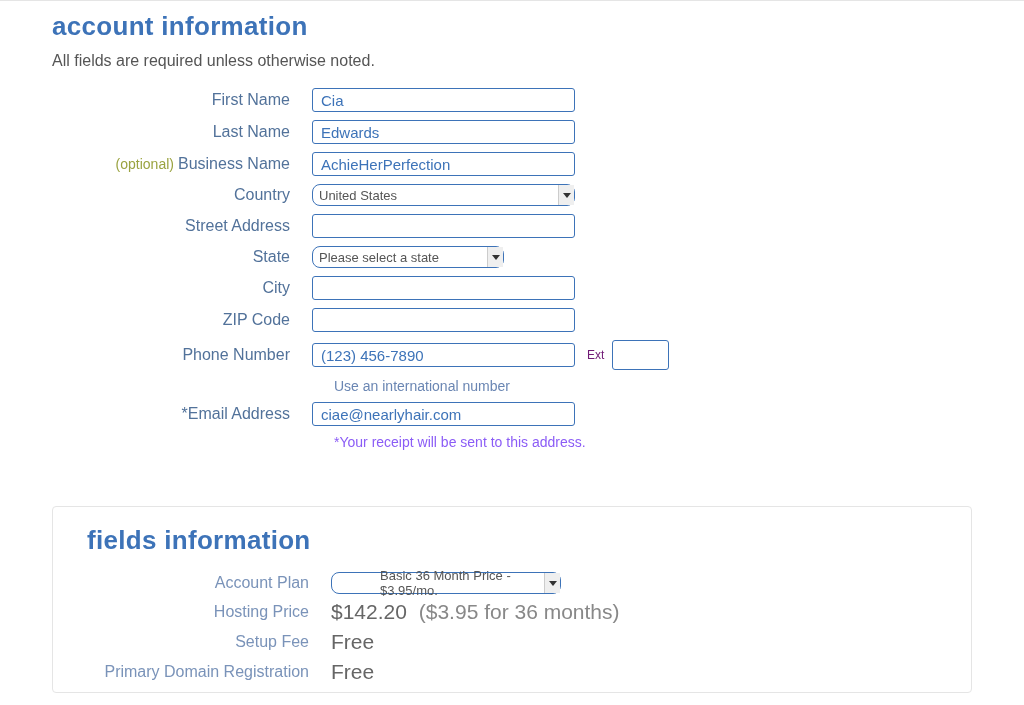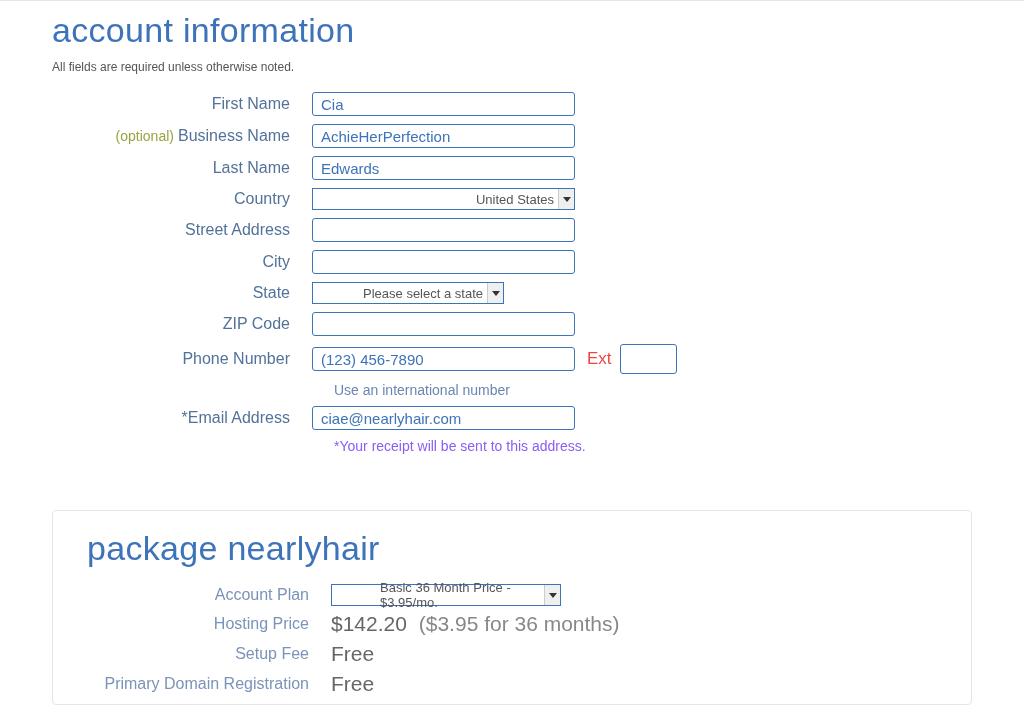--- a/index.html
+++ b/index.html
@@ -13,29 +13,29 @@
     .page {
       width: 1024px;
       border-top: 1px solid #e5e5e5;
       padding: 0 0 4px 0;
     }
     .section {
       background: #fff;
       padding: 10px 52px 0 52px;
     }
     .section-title {
-      font-size: 34px;
-      font-weight: 400;
+      font-size: 26px;
+      font-weight: 700;
       color: #3d73b8;
       font-family: "Helvetica Neue", Arial, sans-serif;
       letter-spacing: 0.3px;
       margin: 0 0 10px 0;
     }
     .section-sub {
-      font-size: 12px;
+      font-size: 16px;
       color: #555;
       margin-bottom: 18px;
     }
     .form-row {
       display: flex;
       align-items: center;
       margin-bottom: 8px;
     }
     .label {
       width: 260px;
@@ -60,27 +60,26 @@
       color: #3d73b8;
       outline: none;
     }
     .text-input::placeholder { color: #6a86b3; }
     .select-fake {
       position: relative;
       display: inline-flex;
       align-items: center;
       height: 22px;
       border: 1px solid #3d73b8;
-      border-radius: 0;
+      border-radius: 8px;
       font-size: 13px;
       color: #555;
       background: #fff;
       padding: 2px 20px 2px 6px;
       cursor: pointer;
-      justify-content: flex-end;
     }
     .select-fake.wide { width: 263px; }
     .select-fake.mid { width: 192px; }
     .select-fake .arrow {
       position: absolute;
       right: 0;
       top: 0;
       bottom: 0;
       width: 16px;
       background: #efefef;
@@ -90,23 +89,23 @@
       justify-content: center;
     }
     .select-fake .arrow::after {
       content: "";
       width: 0; height: 0;
       border-left: 4px solid transparent;
       border-right: 4px solid transparent;
       border-top: 5px solid #333;
     }
     .ext-label {
-      color: #ef4444;
+      color: #701a75;
       margin: 0 8px 0 12px;
-      font-size: 17px;
+      font-size: 12px;
     }
     .ext-input {
       width: 57px;
       height: 30px;
       border: 1px solid #3d73b8;
       border-radius: 3px;
       padding: 4px;
       font-size: 14px;
       color: #3d73b8;
       outline: none;
@@ -166,32 +165,32 @@
     <div class="section-sub">All fields are required unless otherwise noted.</div>
 
     <div class="form-row">
       <div class="label">First Name</div>
       <div class="control">
         <input class="text-input" type="text" value="Cia" style="">
       </div>
     </div>
 
     <div class="form-row">
+      <div class="label">Last Name</div>
+      <div class="control">
+        <input class="text-input" type="text" value="Edwards" style="">
+      </div>
+    </div>
+
+    <div class="form-row">
       <div class="label">
         <span class="optional">(optional)</span><span>Business Name</span>
       </div>
       <div class="control">
         <input class="text-input" type="text" value="AchieHerPerfection" style="">
-      </div>
-    </div>
-
-    <div class="form-row">
-      <div class="label">Last Name</div>
-      <div class="control">
-        <input class="text-input" type="text" value="Edwards" style="">
       </div>
     </div>
 
     <div class="form-row">
       <div class="label">Country</div>
       <div class="control">
         <div class="select-fake wide">
           <span>United States</span>
           <span class="arrow"></span>
         </div>
@@ -199,37 +198,37 @@
     </div>
 
     <div class="form-row">
       <div class="label">Street Address</div>
       <div class="control">
         <input class="text-input" type="text" value="" style="">
       </div>
     </div>
 
     <div class="form-row">
-      <div class="label">City</div>
-      <div class="control">
-        <input class="text-input" type="text" value="" style="">
-      </div>
-    </div>
-
-    <div class="form-row">
       <div class="label">State</div>
       <div class="control">
         <div class="select-fake mid">
           <span>Please select a state</span>
           <span class="arrow"></span>
         </div>
       </div>
     </div>
 
     <div class="form-row">
+      <div class="label">City</div>
+      <div class="control">
+        <input class="text-input" type="text" value="" style="">
+      </div>
+    </div>
+
+    <div class="form-row">
       <div class="label">ZIP Code</div>
       <div class="control">
         <input class="text-input" type="text" value="" style="">
       </div>
     </div>
 
     <div class="form-row">
       <div class="label">Phone Number</div>
       <div class="control">
         <input class="text-input" type="text" value="(123) 456-7890" style="">
@@ -243,21 +242,21 @@
       <div class="label">*Email Address</div>
       <div class="control">
         <input class="text-input" type="text" value="ciae@nearlyhair.com" style="">
       </div>
     </div>
     <div class="help-text">*Your receipt will be sent to this address.</div>
 
   </div>
 
   <div class="package-card">
-    <div class="section-title">package nearlyhair</div>
+    <div class="section-title">fields information</div>
 
     <div class="pkg-row">
       <div class="pkg-label">Account Plan</div>
       <div class="select-fake" style="width:230px;padding-left:48px;">
         <span>Basic 36 Month Price - $3.95/mo.</span>
         <span class="arrow"></span>
       </div>
     </div>
 
     <div class="pkg-row">

